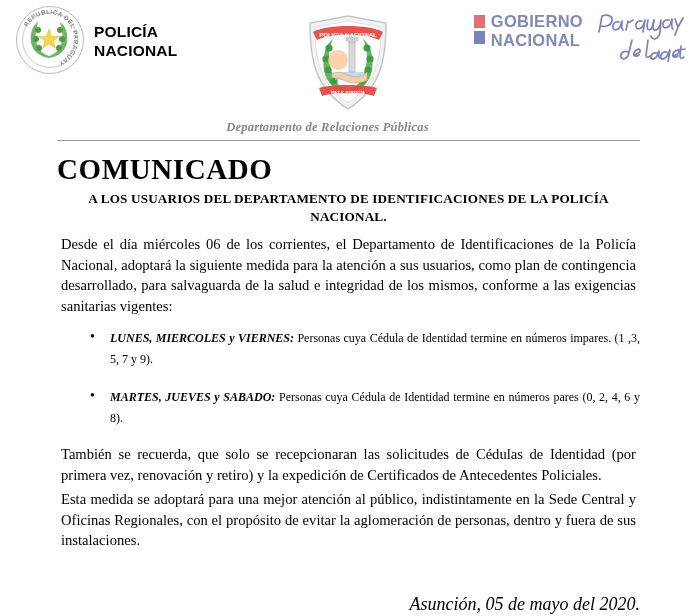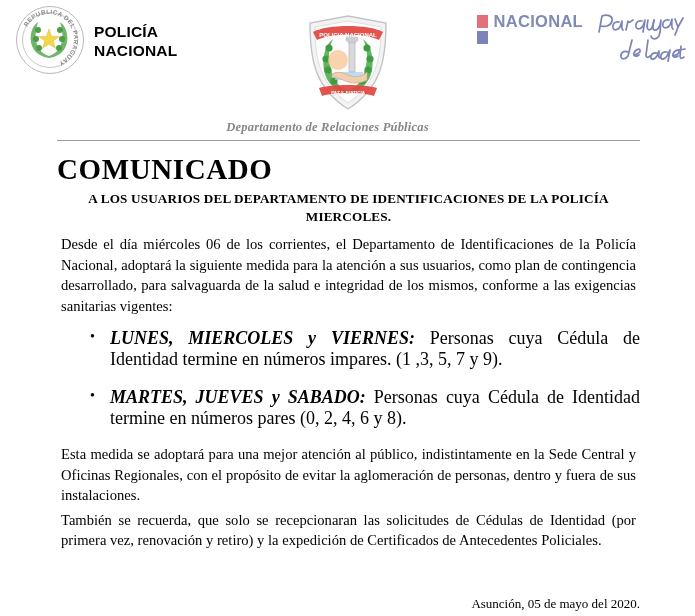--- a/index.html
+++ b/index.html
@@ -190,21 +190,21 @@
 
   ul.bullets {
     list-style: none;
     margin: 12px 0 10px 0;
     padding: 0;
   }
   ul.bullets li {
     position: relative;
     padding-left: 53px;
     text-align: justify;
-    font-size: 18px;
+    font-size: 12px;
     line-height: 20.5px;
     margin-bottom: 18px;
   }
   ul.bullets li:last-child { margin-bottom: 4px; }
   ul.bullets li::before {
     content: "\2022";
     position: absolute;
     left: 33px;
     top: -1px;
     font-size: 14px;
@@ -216,22 +216,23 @@
 
   .par-closing-block { margin-top: 16px; }
   .par-tail { margin-top: 0; }
 
   .sign {
     position: absolute;
     left: 57px;
     top: 594px;
     width: 583px;
     text-align: right;
-    font-size: 13px;
+    font-size: 18px;
     line-height: 20px;
+    font-style: italic;
   }
 </style>
 </head>
 <body>
 
 <div class="page">
 
   <div class="header">
 
     <div class="left-logo">
@@ -294,20 +295,21 @@
       <text x="43" y="80" text-anchor="middle" font-family="Liberation Sans, sans-serif" font-size="4.4" font-weight="bold" fill="#ffffff">PAZ Y JUSTICIA</text>
     </svg>
 
     <div class="right-logo">
       <div class="gob-block">
         <div class="gob-squares">
           <div class="sq" style="background:#e0707a"></div>
           <div class="sq" style="background:#7b83b8"></div>
         </div>
         <div class="gob-words">
+          <div class="g1">GOBIERNO</div>
           <div class="g2">NACIONAL</div>
         </div>
       </div>
       <svg class="script-logo" viewBox="0 0 96 54">
         <g fill="none" stroke="#7b83b8" stroke-width="1.7" stroke-linecap="round" stroke-linejoin="round">
 
           <path d="M4 24 L7 8 C13 6 18 8 17 13 C16 18 10 19 6 18"></path>
           <path d="M24 14 C20 13 17 16 18 20 C19 23 23 22 25 19 L27 13 C27 18 26 21 28 22"></path>
           <path d="M31 22 L33 13 C34 16 36 13 38 12"></path>
           <path d="M47 13 C43 12 40 15 41 19 C42 22 46 21 48 18 L50 12 L48 24"></path>
@@ -330,34 +332,34 @@
     </div>
 
     <div class="dept-line">Departamento de Relaciones Públicas</div>
     <div class="rule"></div>
   </div>
 
   <div class="content">
 
     <div class="comunicado">COMUNICADO</div>
 
-    <div class="subtitle">A LOS USUARIOS DEL DEPARTAMENTO DE IDENTIFICACIONES DE LA POLICÍA MIERCOLES.</div>
+    <div class="subtitle">A LOS USUARIOS DEL DEPARTAMENTO DE IDENTIFICACIONES DE LA POLICÍA NACIONAL.</div>
 
     <p class="body-par par-intro">Desde el día miércoles 06 de los corrientes, el Departamento de Identificaciones de la Policía Nacional, adoptará la siguiente medida para la atención a sus usuarios, como plan de contingencia desarrollado, para salvaguarda de la salud e integridad de los mismos, conforme a las exigencias sanitarias vigentes:</p>
 
     <ul class="bullets">
       <li>
         <span class="day-label">LUNES, MIERCOLES y VIERNES:</span><span> Personas cuya Cédula de Identidad termine en números impares. (1 ,3, 5, 7 y 9).</span>
       </li>
       <li>
         <span class="day-label">MARTES, JUEVES y SABADO:</span><span> Personas cuya Cédula de Identidad termine en números pares (0, 2, 4, 6 y 8).</span>
       </li>
     </ul>
 
     <div class="par-closing-block">
+      <p class="body-par par-tail">También se recuerda, que solo se recepcionaran las solicitudes de Cédulas de Identidad (por primera vez, renovación y retiro) y la expedición de Certificados de Antecedentes Policiales.</p>
       <p class="body-par">Esta medida se adoptará para una mejor atención al público, indistintamente en la Sede Central y Oficinas Regionales, con el propósito de evitar la aglomeración de personas, dentro y fuera de sus instalaciones.</p>
-      <p class="body-par par-tail">También se recuerda, que solo se recepcionaran las solicitudes de Cédulas de Identidad (por primera vez, renovación y retiro) y la expedición de Certificados de Antecedentes Policiales.</p>
     </div>
   </div>
 
   <div class="sign">Asunción, 05 de mayo del 2020.</div>
 
 </div>
 
 </body></html>

